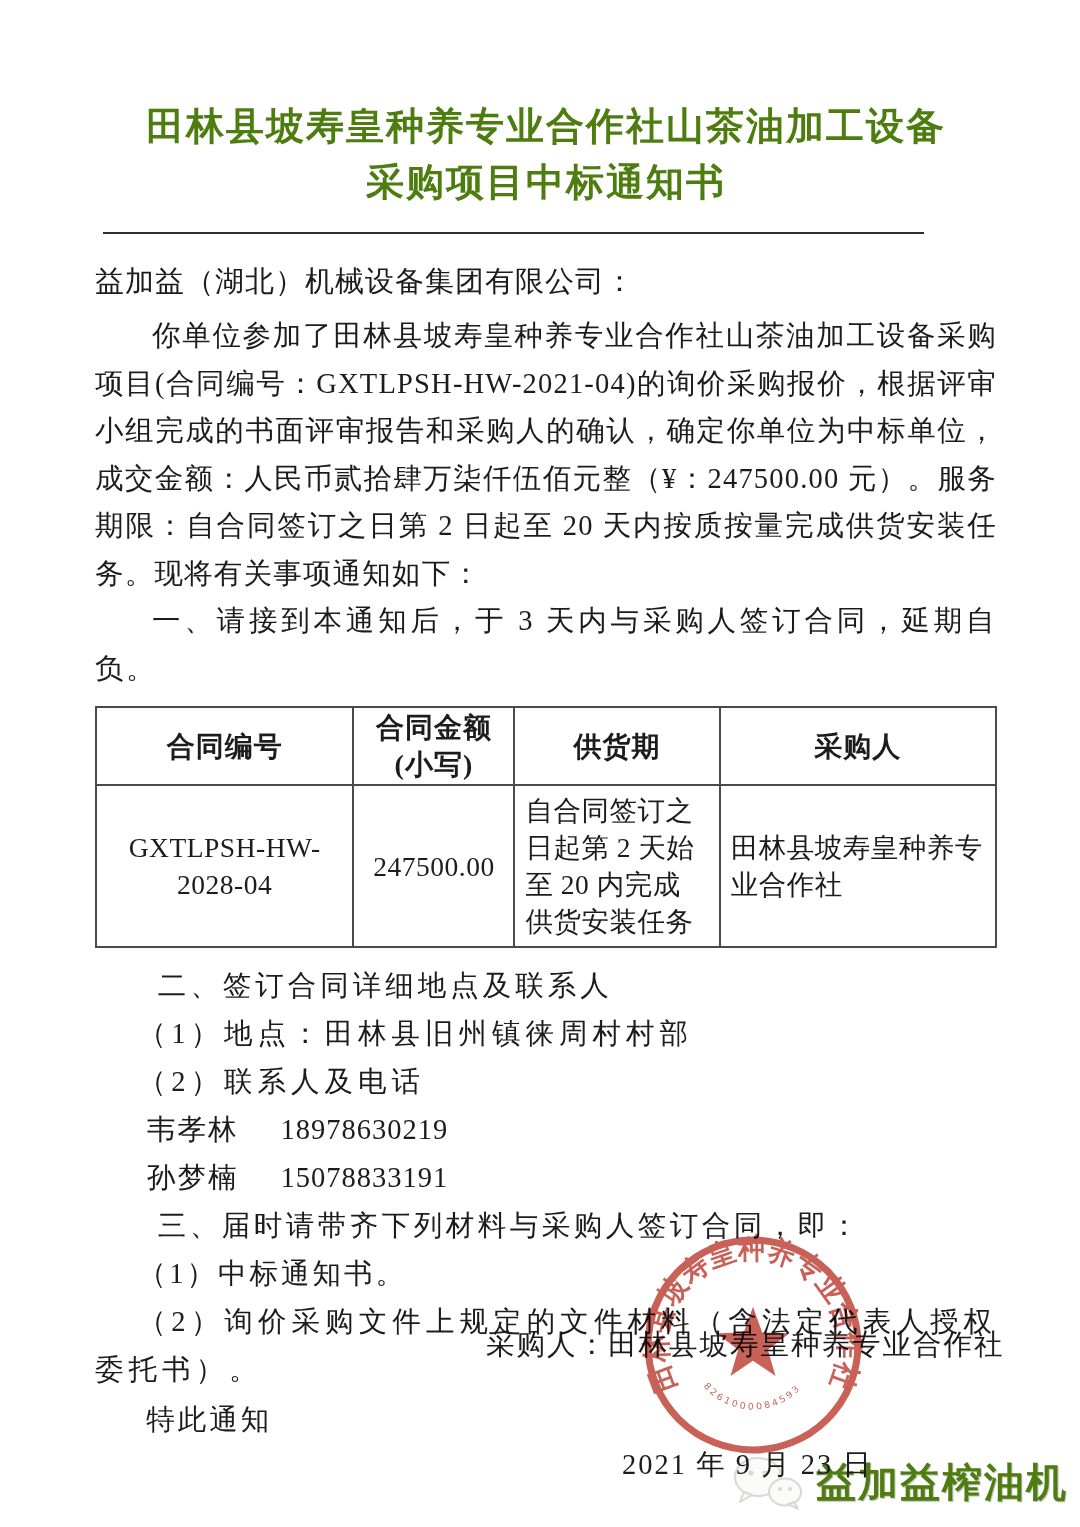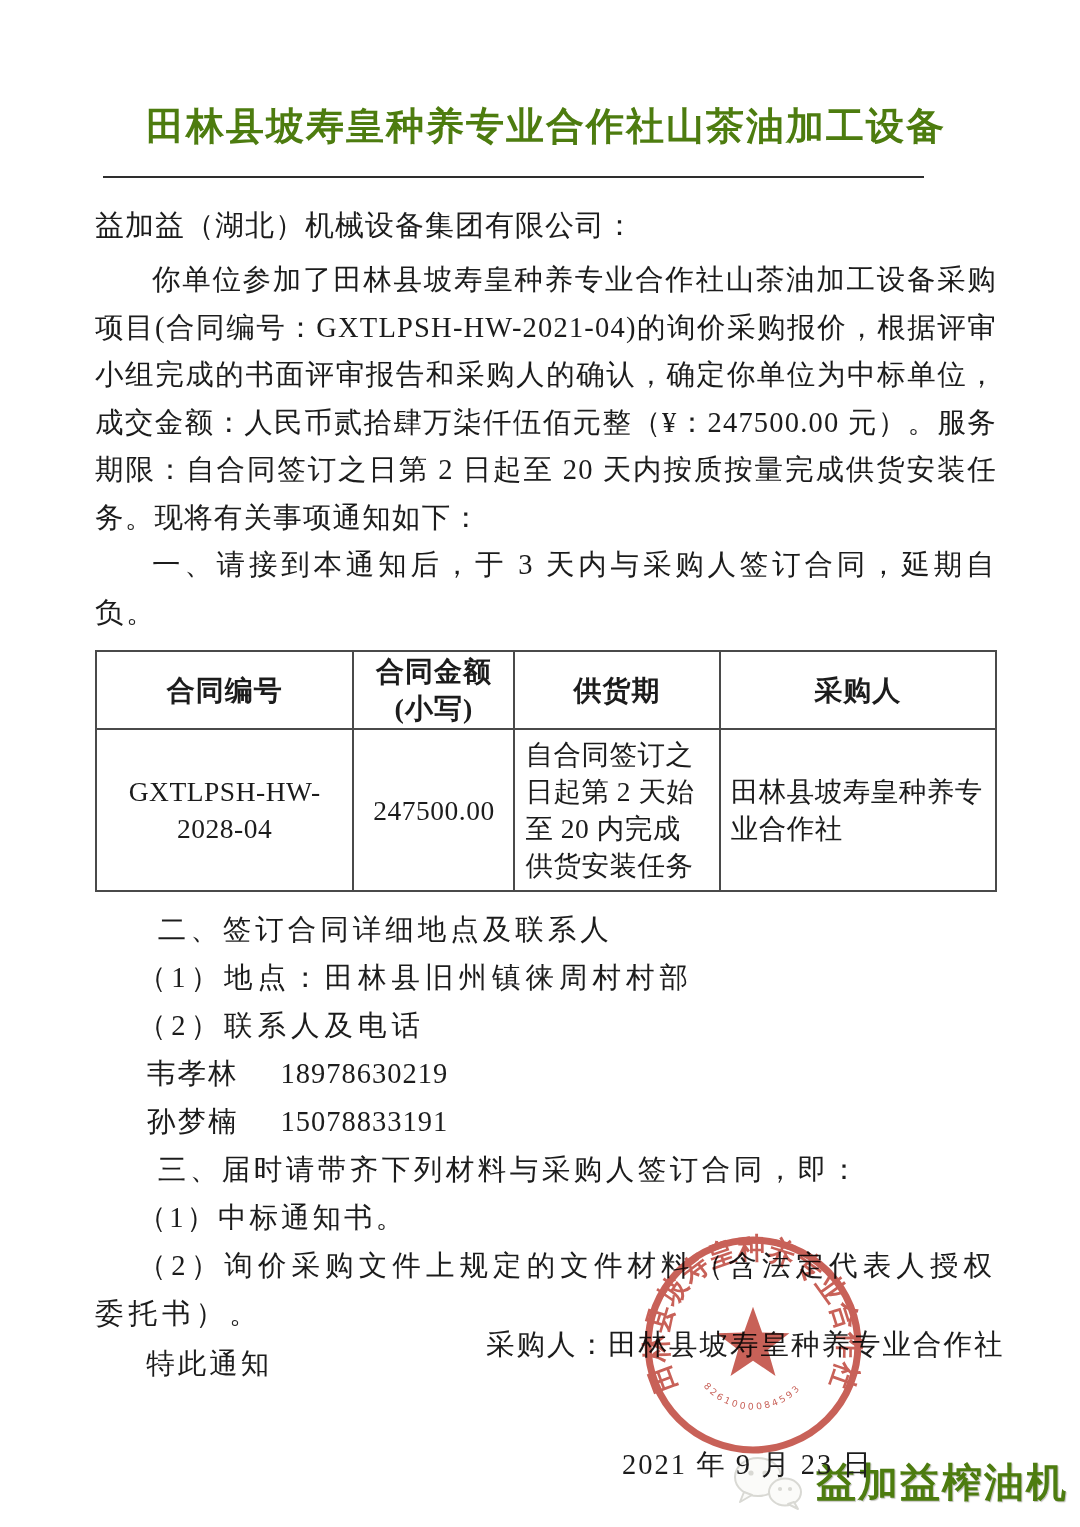--- a/index.html
+++ b/index.html
@@ -141,20 +141,21 @@
   }
 </style>
 </head>
 <body>
 
 <div class="doc">
   <div class="content">
 
     <div class="title">
       <div>田林县坡寿皇种养专业合作社山茶油加工设备</div>
+      <div>采购项目中标通知书</div>
     </div>
     <hr class="title-rule">
 
     <div class="recipient">益加益（湖北）机械设备集团有限公司：</div>
 
     <div class="para indent2 p-main">你单位参加了田林县坡寿皇种养专业合作社山茶油加工设备采购项目(合同编号：GXTLPSH-HW-2021-04)的询价采购报价，根据评审小组完成的书面评审报告和采购人的确认，确定你单位为中标单位，成交金额：人民币贰拾肆万柒仟伍佰元整（¥：247500.00 元）。服务期限：自合同签订之日第 2 日起至 20 天内按质按量完成供货安装任务。现将有关事项通知如下：</div>
 
     <div class="para indent2" style="letter-spacing:2.5px;">一、请接到本通知后，于 3 天内与采购人签订合同，延期自负。</div>
 
     <table class="award">

